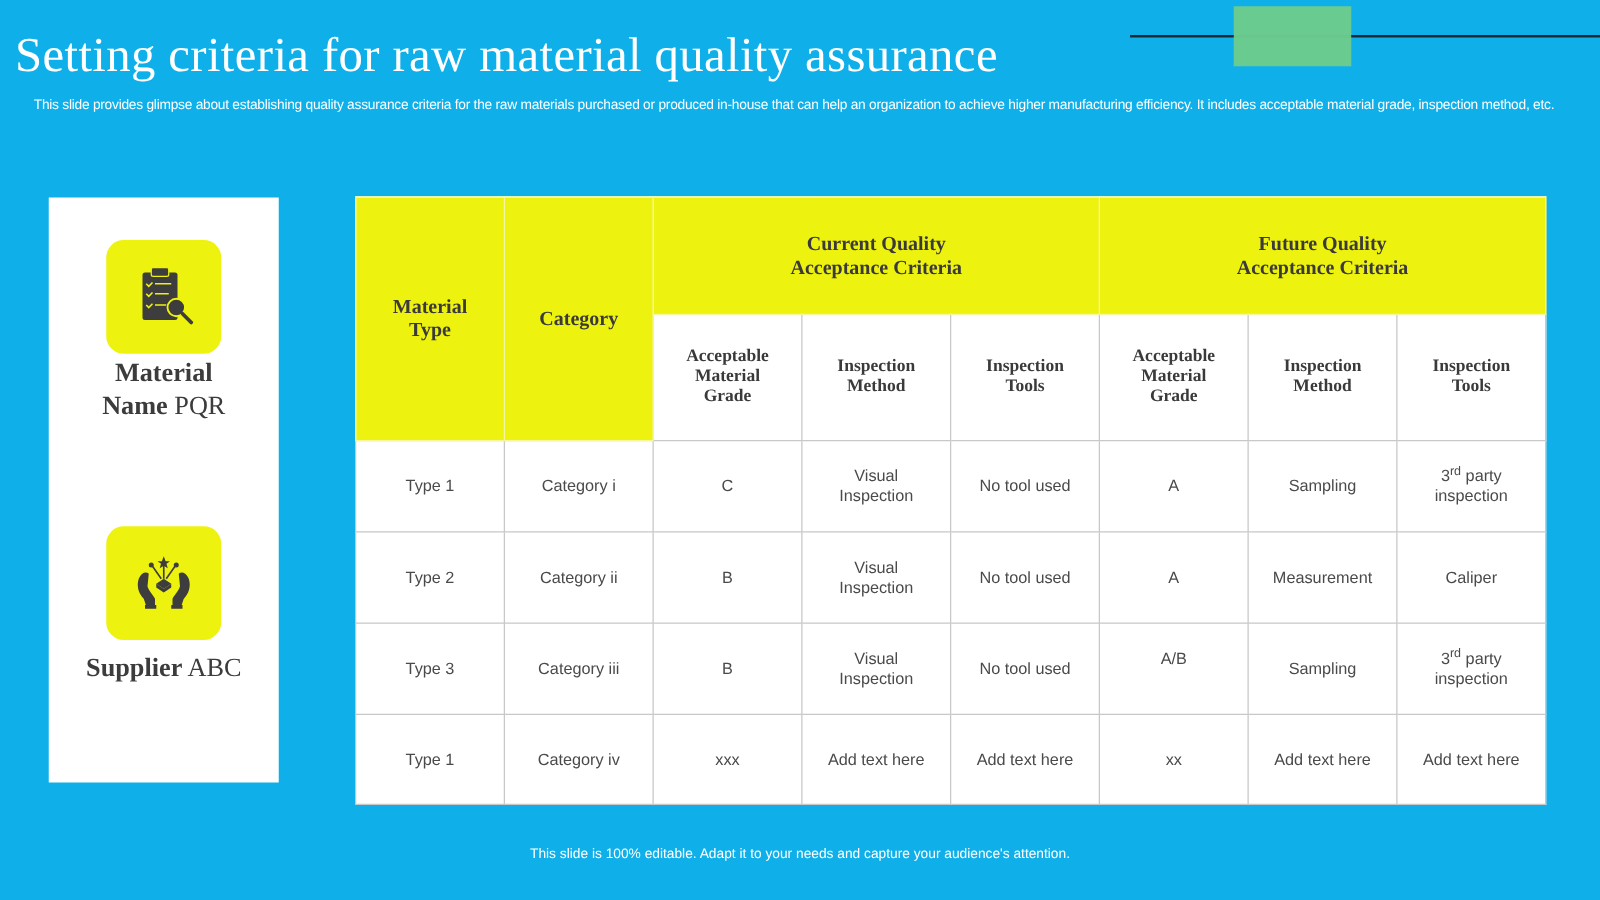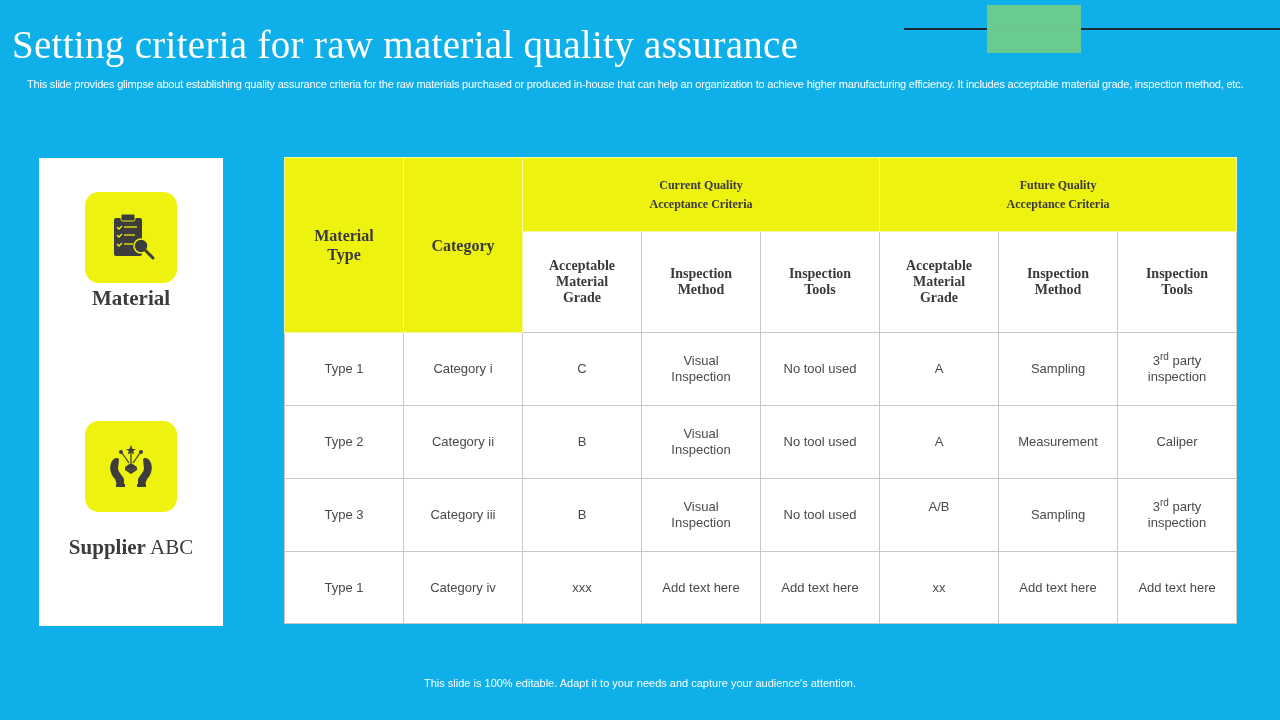--- a/index.html
+++ b/index.html
@@ -63,21 +63,21 @@
       position: absolute;
       left: 0; width: 184px;
       text-align: center;
       font-family: "Liberation Serif", serif;
       color: #3c3c3c;
       font-size: 21px;
       line-height: 26px;
     }
     .panel-label b { font-weight: bold; }
     .panel-label.one { top: 127px; }
-    .panel-label.two { top: 376px; }
+    .panel-label.two { top: 363px; }
 
     table.criteria {
       position: absolute;
       left: 284px; top: 157px;
       width: 952px;
       border-collapse: collapse;
       table-layout: fixed;
       background: #ffffff;
     }
     table.criteria td, table.criteria th {
@@ -90,21 +90,21 @@
       font-family: "Liberation Serif", serif;
       font-weight: bold;
       font-size: 15px;
       line-height: 17px;
       color: #3a3a3a;
     }
     table.criteria th.yellow {
       background: #eef20f;
       border-color: #f4f7a0;
     }
-    table.criteria th.group { height: 74px; font-size: 12px; line-height: 19px; }
+    table.criteria th.group { height: 94px; font-size: 16px; line-height: 19px; }
     table.criteria th.sub { height: 101px; background: #ffffff; font-size: 14px; line-height: 16px; }
     table.criteria th.tall { font-size: 16px; line-height: 19px; }
     table.criteria td {
       font-size: 13px;
       line-height: 16px;
       height: 73px;
       color: #4a4a4a;
     }
     table.criteria tr.last td { height: 72px; }
     sup { font-size: 10px; line-height: 0; }
@@ -137,20 +137,21 @@
       <line x1="19" y1="23" x2="30" y2="23" stroke="#eef20f" stroke-width="1.3"></line>
       <path d="M12 32 l2 2 l3 -3" stroke="#eef20f" stroke-width="1.3" fill="none"></path>
       <line x1="19" y1="32" x2="28" y2="32" stroke="#eef20f" stroke-width="1.3"></line>
       <circle cx="36" cy="34" r="7" fill="#3d3d3d" stroke="#eef20f" stroke-width="1.5"></circle>
       <circle cx="36" cy="34" r="4.5" fill="none" stroke="#3d3d3d" stroke-width="1.2"></circle>
       <line x1="41" y1="39" x2="48" y2="46" stroke="#3d3d3d" stroke-width="3" stroke-linecap="round"></line>
     </svg>
   </div>
   <div class="panel-label one">
     <div><b>Material</b></div>
+    <div><b>Name</b> <span>PQR</span></div>
   </div>
 
   <div class="icon-box two">
     <svg width="52" height="52" viewBox="0 0 52 52">
       <path d="M6 22 C4 28 6 34 10 38 L12 44 L19 44 L19 38 C17 34 14 32 13 28 L14 18 C12 16 8 17 6 22 Z" fill="#3d3d3d"></path>
       <path d="M46 22 C48 28 46 34 42 38 L40 44 L33 44 L33 38 C35 34 38 32 39 28 L38 18 C40 16 44 17 46 22 Z" fill="#3d3d3d"></path>
       <rect x="11" y="43" width="9" height="3" fill="#3d3d3d"></rect>
       <rect x="32" y="43" width="9" height="3" fill="#3d3d3d"></rect>
       <path d="M20 26 L26 22 L32 26 L26 30 Z" fill="#3d3d3d"></path>
       <path d="M20 26 L20 29 L26 33 L32 29 L32 26 L26 30 Z" fill="#3d3d3d"></path>

